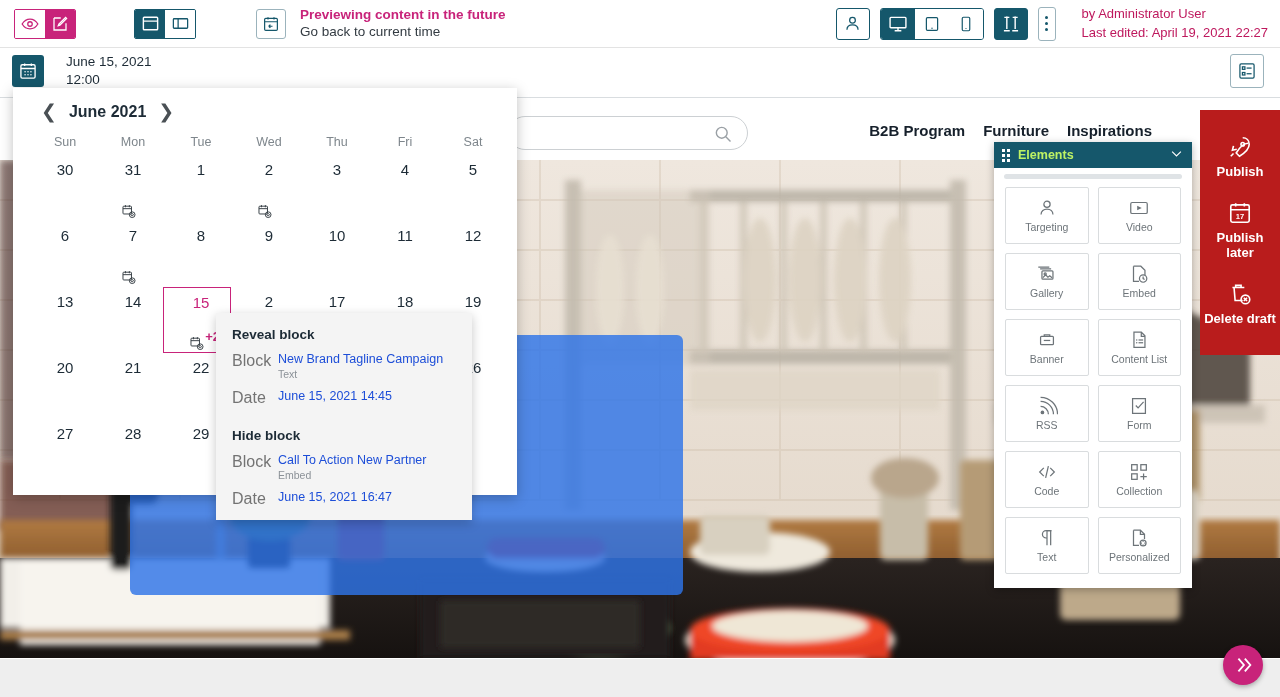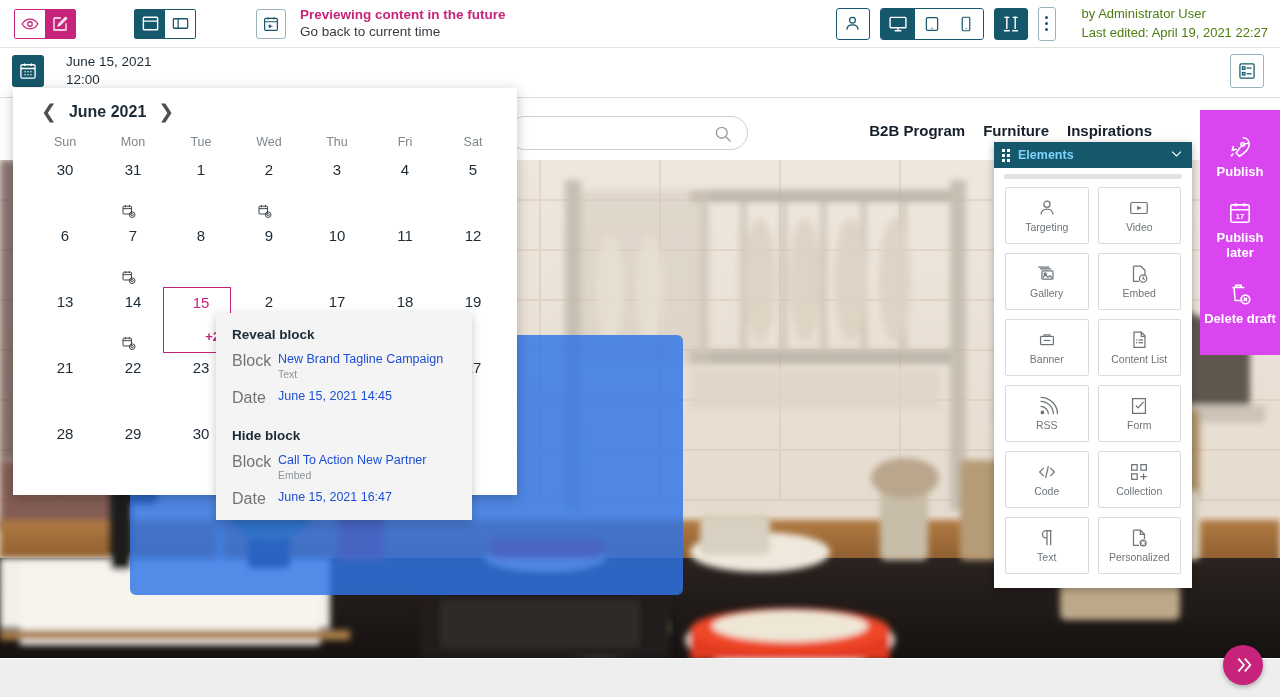--- a/index.html
+++ b/index.html
@@ -42,21 +42,21 @@
   }
   .icon-box.filled { background: #15576b; }
   .device-seg { display: flex; border: 1px solid #15576b; border-radius: 3px; overflow: hidden; height: 32px; }
   .device-seg .dev { width: 34px; height: 30px; display: flex; align-items: center; justify-content: center; background:#fff; cursor:pointer;}
   .device-seg .dev.active { background: #15576b; }
   .kebab-box {
     width: 18px; height: 34px; border: 1px solid #9bb3bc; border-radius: 3px;
     display: flex; flex-direction: column; align-items: center; justify-content: center; gap: 3px; background: #fff; cursor:pointer;
   }
   .kebab-dot { width: 3px; height: 3px; border-radius: 50%; background: #15576b; }
-  .user-meta { font-size: 13px; color: #4d7c0f; line-height: 1.45; margin-left: 16px; }
+  .user-meta { font-size: 13px; color: #be185d; line-height: 1.45; margin-left: 16px; }
 
   
   .timelinebar {
     position: absolute; left: 0; top: 48px; width: 1280px; height: 50px;
     background: #ffffff; border-bottom: 1px solid #d9dde0;
   }
   .tl-cal-btn {
     position: absolute; left: 12px; top: 7px; width: 32px; height: 32px;
     background: #15576b; border-radius: 3px; display: flex; align-items: center; justify-content: center; cursor: pointer;
   }
@@ -119,35 +119,35 @@
   }
   .fab {
     position: absolute; right: 17px; bottom: 12px; width: 40px; height: 40px; border-radius: 50%;
     background: #c8237a; display: flex; align-items: center; justify-content: center; cursor: pointer;
     box-shadow: 0 2px 5px rgba(0,0,0,.3);
   }
 
   
   .publish-rail {
     position: absolute; right: 0; top: 110px; width: 80px;
-    background: #d946ef; padding: 14px 0 18px; z-index: 40;
+    background: #b91c1c; padding: 14px 0 18px; z-index: 40;
   }
   .pr-item {
     display: flex; flex-direction: column; align-items: center; gap: 5px;
     color: #fff; font-size: 13px; font-weight: bold; padding: 10px 4px; cursor: pointer; text-align: center; line-height: 1.15;
   }
 
   
   .elements-panel {
     position: absolute; left: 994px; top: 142px; width: 198px; z-index: 35;
     background: #fff; box-shadow: 0 2px 8px rgba(0,0,0,.28);
   }
   .ep-head {
     height: 26px; background: #15576b; display: flex; align-items: center; gap: 8px;
-    padding: 0 8px; color: #7dd3fc; font-size: 12.5px; font-weight: bold; cursor: move;
+    padding: 0 8px; color: #bef264; font-size: 12.5px; font-weight: bold; cursor: move;
   }
   .ep-grip { display: grid; grid-template-columns: repeat(2, 3px); gap: 2px; }
   .ep-grip i { width: 3px; height: 3px; background: #fff; display: block; }
   .ep-chev { margin-left: auto; cursor: pointer; }
   .ep-scrollbar { height: 5px; background: #dfe3e6; margin: 6px 10px 2px; border-radius: 3px; }
   .ep-grid {
     display: grid; grid-template-columns: 1fr 1fr; gap: 9px; padding: 6px 11px 14px;
   }
   .ep-cell {
     border: 1px solid #d9dcde; background: #fff; height: 57px; border-radius: 2px;
@@ -722,20 +722,21 @@
               <rect x="3.5" y="4.5" width="12" height="11" rx="1.2"></rect>
               <path d="M3.5 8h12M7 3v3M12.5 3v3"></path>
               <circle cx="16.5" cy="16.5" r="4"></circle>
               <path d="M14.5 16.5c.6-1 1.3-1.5 2-1.5s1.4.5 2 1.5c-.6 1-1.3 1.5-2 1.5s-1.4-.5-2-1.5z"></path>
             </svg></span><span style="">14</span></div>
         <div class="dp-cell sel"><span style="">15</span><span class="dp-plus">+2</span></div>
         <div class="dp-cell"><span style="">2</span></div>
         <div class="dp-cell"><span style="">17</span></div>
         <div class="dp-cell"><span style="">18</span></div>
         <div class="dp-cell"><span style="">19</span></div>
+        <div class="dp-cell"><span style="">20</span></div>
         <div class="dp-cell"><span style="">21</span></div>
         <div class="dp-cell"><span class="dp-evt"><svg width="17" height="17" viewBox="0 0 24 24" fill="none" stroke="#3a4248" stroke-width="1.4">
               <rect x="3.5" y="4.5" width="12" height="11" rx="1.2"></rect>
               <path d="M3.5 8h12M7 3v3M12.5 3v3"></path>
               <circle cx="16.5" cy="16.5" r="4"></circle>
               <path d="M14.5 16.5c.6-1 1.3-1.5 2-1.5s1.4.5 2 1.5c-.6 1-1.3 1.5-2 1.5s-1.4-.5-2-1.5z"></path>
             </svg></span><span style="">22</span></div>
         <div class="dp-cell"><span style="">23</span></div>
         <div class="dp-cell"><span style="">24</span></div>
         <div class="dp-cell"><span style="">25</span></div>

